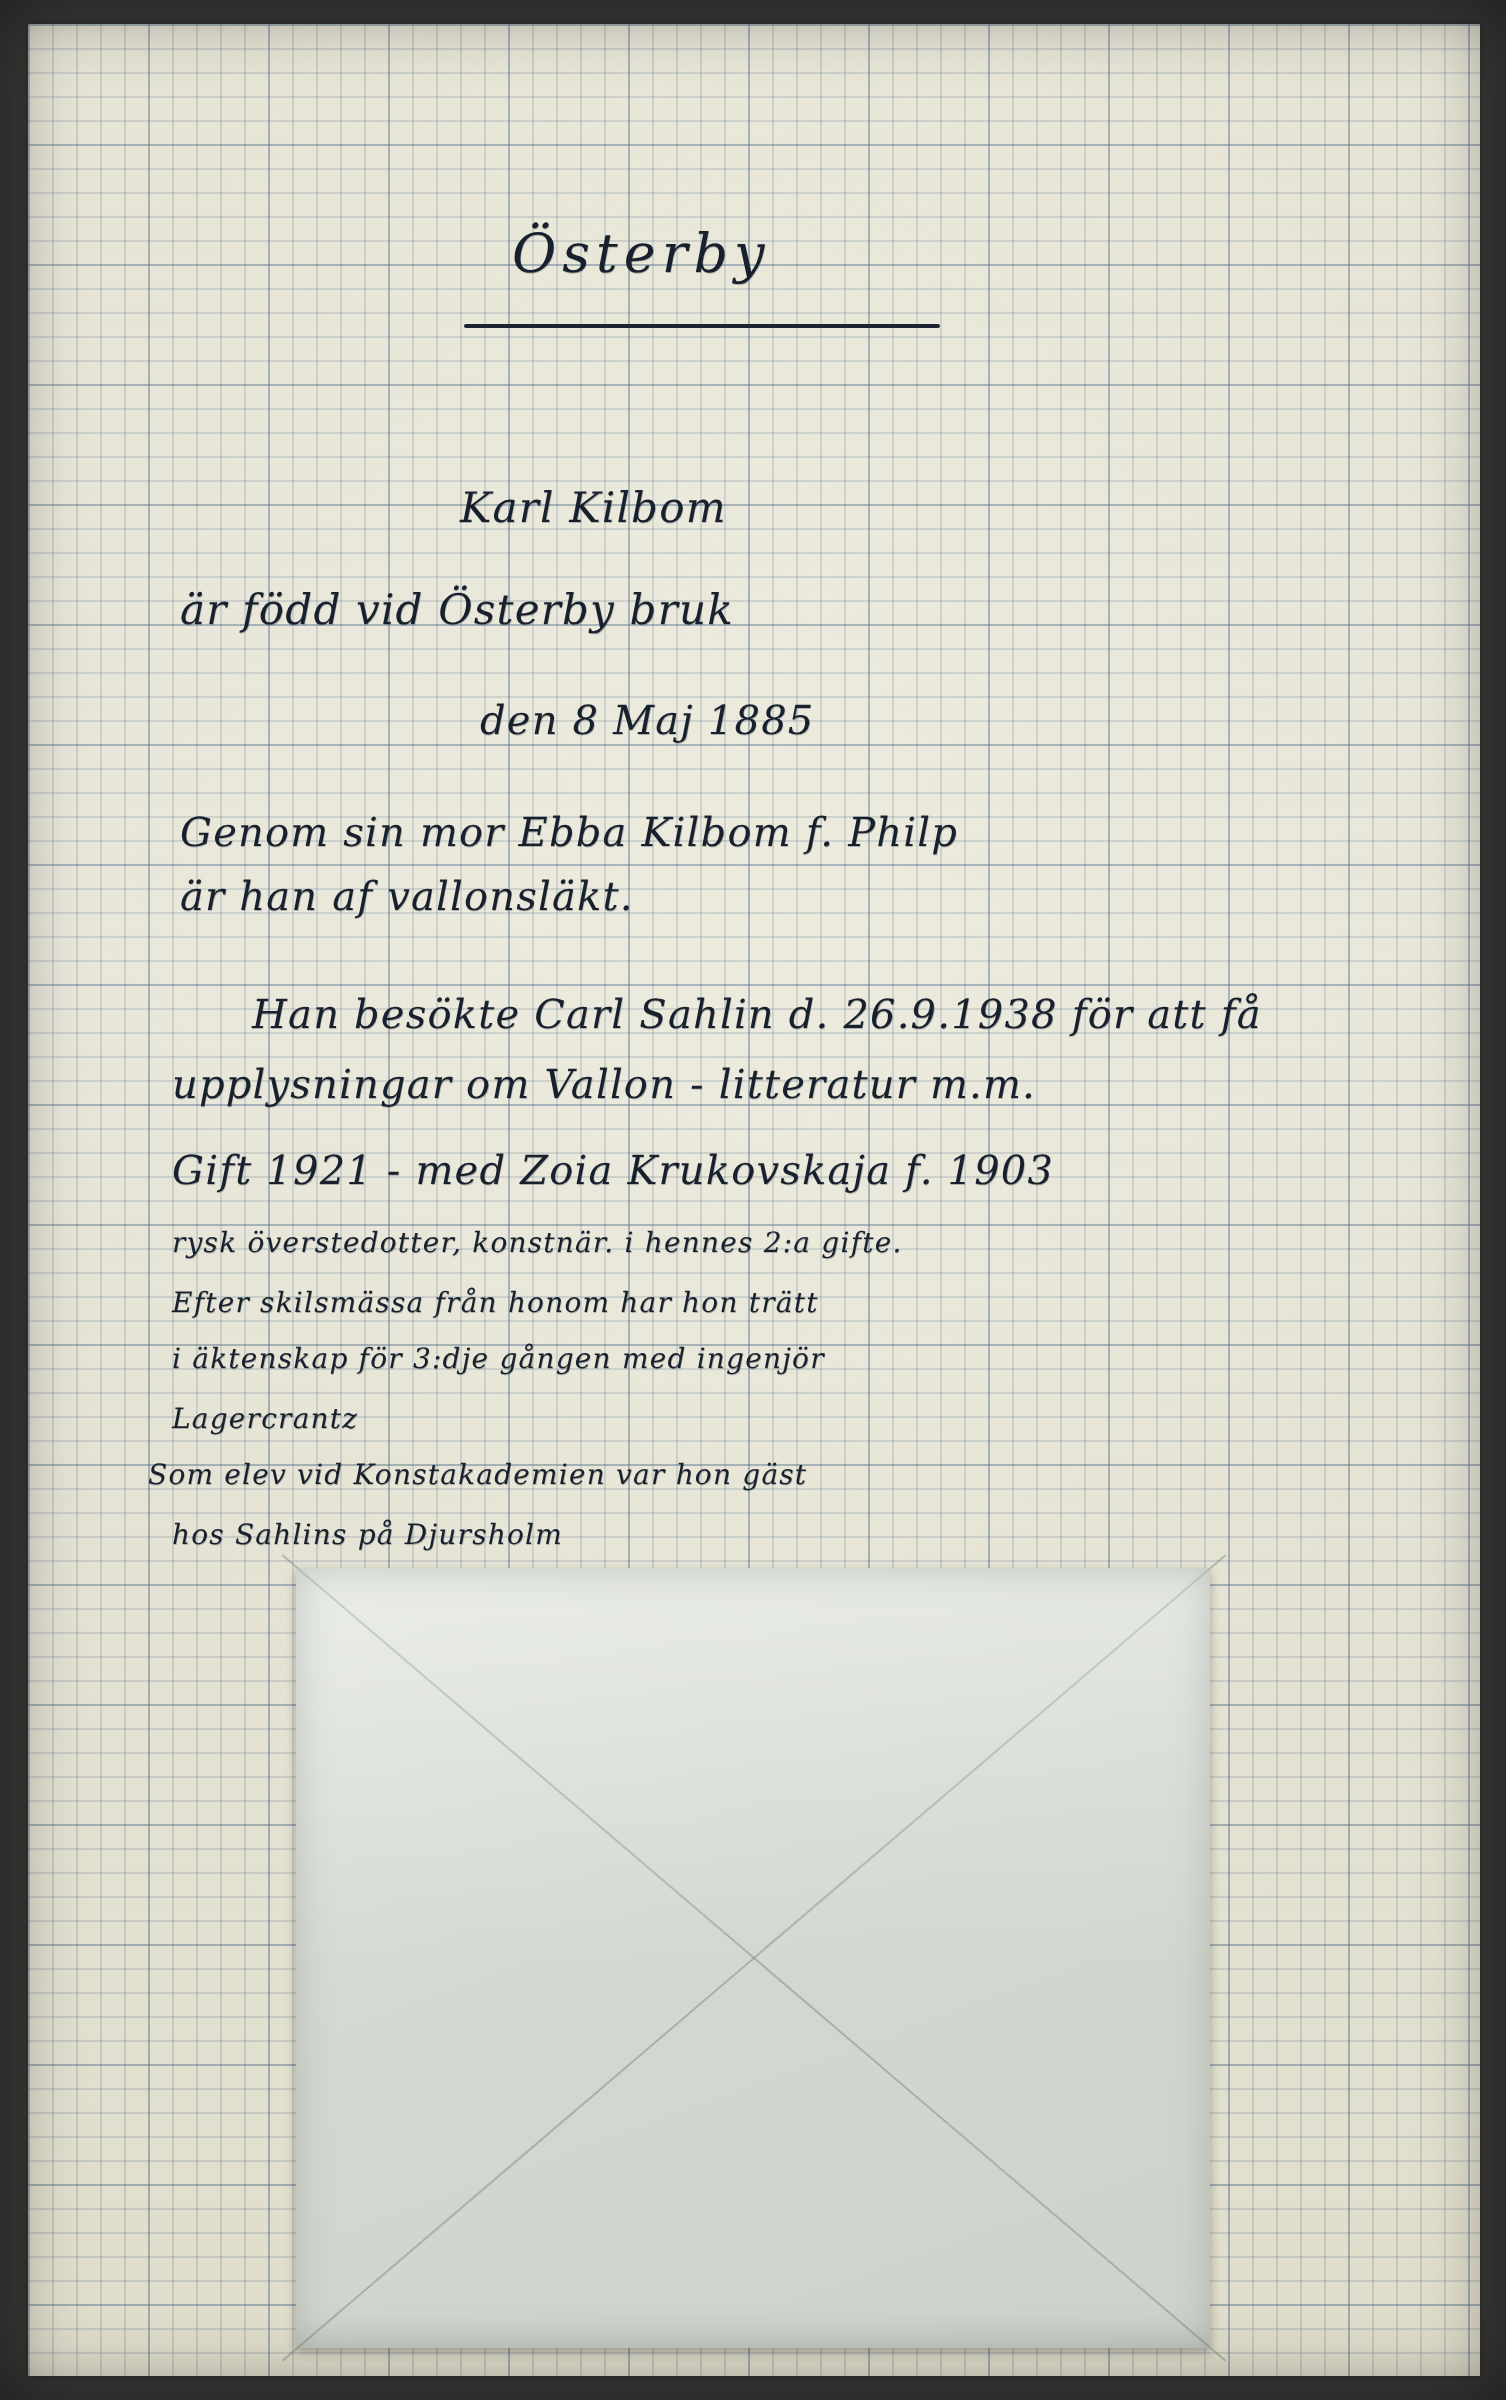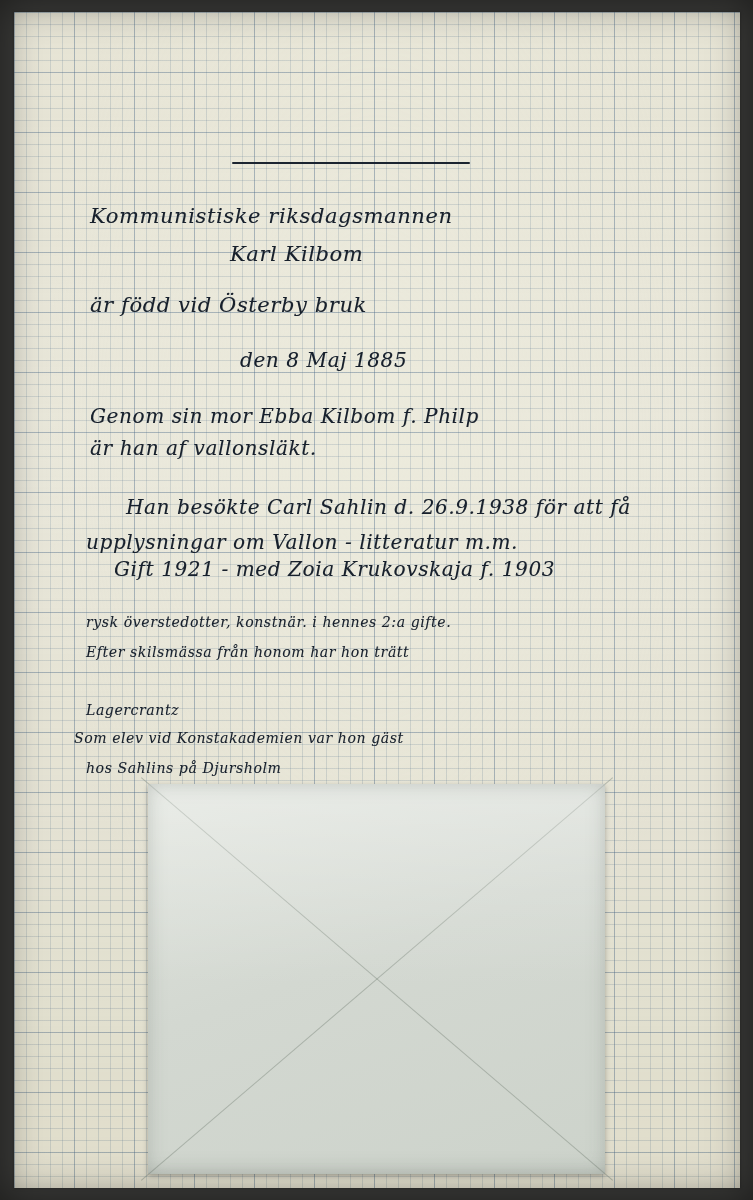--- a/index.html
+++ b/index.html
@@ -143,36 +143,37 @@
 </head>
 <body>
 
 <div class="scan">
 
   <div class="sheet">
     <div class="grid"></div>
     <div class="grid-strong"></div>
     <div class="paper-tone"></div>
 
+    <div class="hw title" style="left:242px; top:100px;">Österby</div>
     <div class="title-rule" style="left:218px; top:150px; width:238px;"></div>
 
-    <div class="hw l1" style="left:76px; top:192px;">Kommunistiske riksdagsmannen</div>
     <div class="hw l1" style="left:216px; top:230px;">Karl Kilbom</div>
     <div class="hw l1" style="left:76px; top:281px;">är född vid Österby bruk</div>
     <div class="hw l2" style="left:226px; top:336px;">den 8 Maj 1885</div>
 
     <div class="hw l2" style="left:76px; top:392px;">Genom sin mor  Ebba Kilbom  f. Philp</div>
     <div class="hw l2" style="left:76px; top:424px;">är han af vallonsläkt.</div>
 
     <div class="hw l2" style="left:72px; top:483px;padding-left:40px;">Han besökte Carl Sahlin d. 26.9.1938 för att få</div>
     <div class="hw l2" style="left:72px; top:518px;">upplysningar om Vallon - litteratur  m.m.</div>
 
-    <div class="hw l2" style="left:72px; top:545px;padding-left:28px;">Gift 1921 -       med Zoia Krukovskaja f. 1903</div>
+    <div class="hw l2" style="left:72px; top:561px;">Gift 1921 -       med Zoia Krukovskaja f. 1903</div>
     <div class="hw l3" style="left:72px; top:602px;">rysk överstedotter,  konstnär.  i hennes 2:a gifte.</div>
     <div class="hw l3" style="left:72px; top:632px;">Efter skilsmässa från honom har hon trätt</div>
+    <div class="hw l3" style="left:72px; top:660px;">i äktenskap för 3:dje gången med ingenjör</div>
     <div class="hw l3" style="left:72px; top:690px;">Lagercrantz</div>
     <div class="hw l3" style="left:60px; top:718px;">Som elev vid Konstakademien var hon gäst</div>
     <div class="hw l3" style="left:72px; top:748px;">hos Sahlins på Djursholm</div>
 
     <div class="envelope">
       <div class="env-inner"></div>
       <div class="env-flapA">
         <div class="env-diag env-d1"></div>
         <div class="env-diag env-d2"></div>
       </div>

